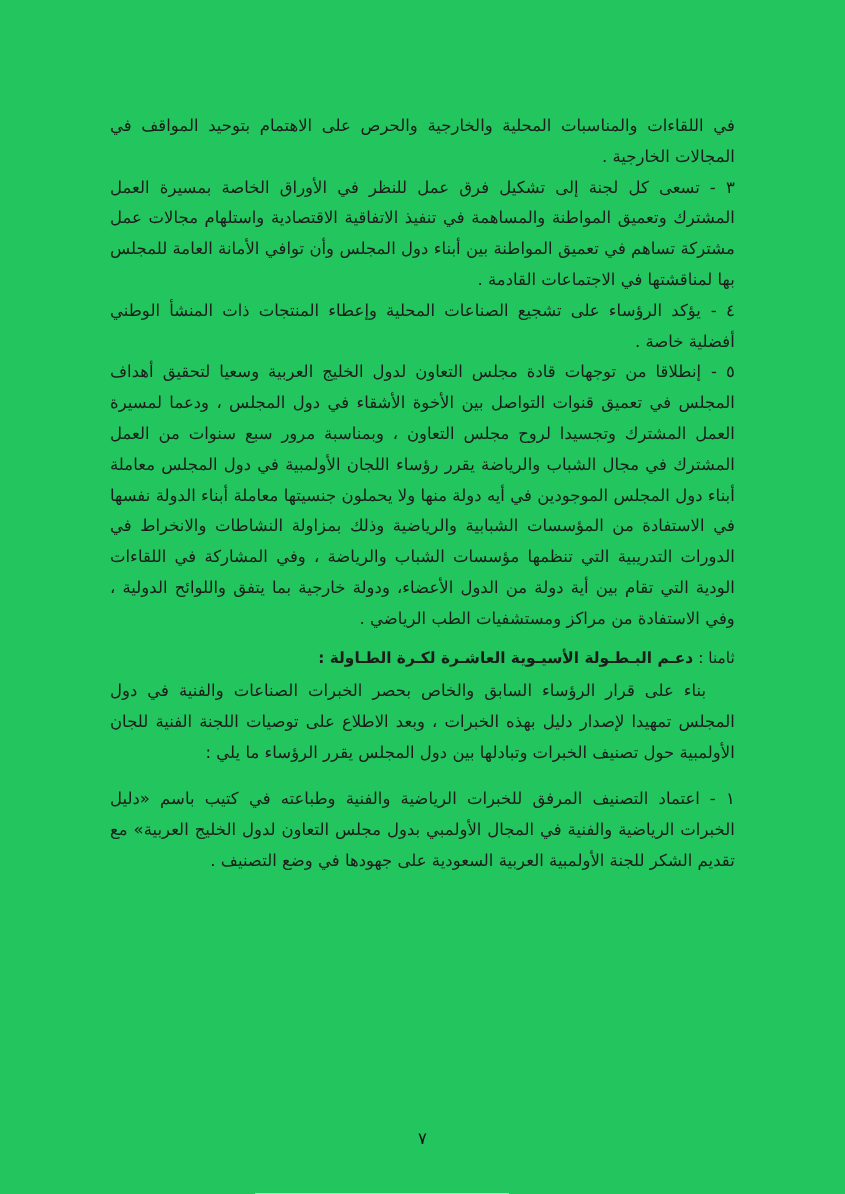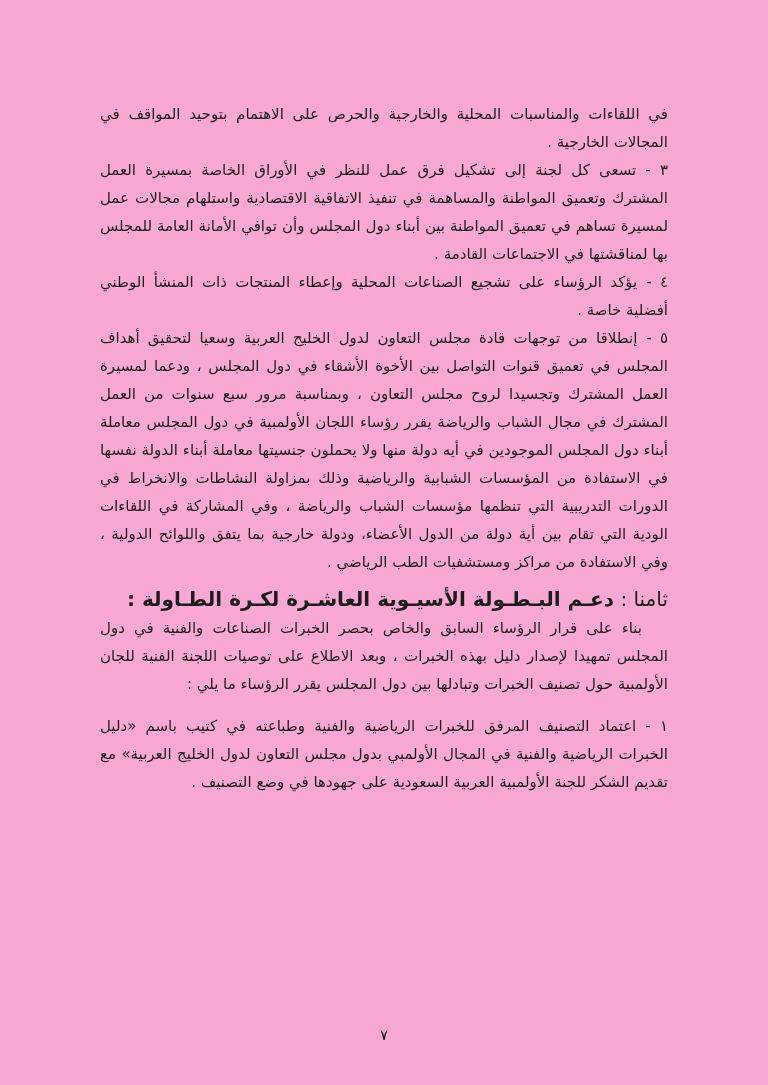--- a/index.html
+++ b/index.html
@@ -4,21 +4,21 @@
 <style>
   html, body {
     margin: 0;
     padding: 0;
     background: #ffffff;
   }
   .sheet {
     position: relative;
     width: 768px;
     height: 1085px;
-    background: #f9a8d4;
+    background: #22c55e;
     overflow: hidden;
     font-family: "DejaVu Sans", sans-serif;
     color: #1c1c1c;
   }
   .textblock {
     position: absolute;
     top: 100px;
     right: 100px;
     left: 100px;
     direction: rtl;
@@ -37,21 +37,21 @@
   .item { margin: 0; }
   .item .num {
     white-space: nowrap;
     margin-left: 9px; 
   }
 
   
   .heading {
     margin-top: 9px !important;
     margin-bottom: 1px !important;
-    font-size: 20px;
+    font-size: 14px;
     text-align: right;
   }
   .heading .hlabel { font-weight: 400; }
   .heading .htitle { font-weight: 700; }
 
   
   .body-para { text-indent: 26px; }
 
   .sub-items { margin-top: 14px; }
 
@@ -68,21 +68,21 @@
 </style>
 </head>
 <body>
 
 <div class="sheet">
   <div class="textblock">
 
     <p class="cont-para">في اللقاءات والمناسبات المحلية والخارجية والحرص على الاهتمام بتوحيد المواقف في المجالات الخارجية .</p>
 
 
-    <p class="item"><span class="num">٣ -</span><span>تسعى كل لجنة إلى تشكيل فرق عمل للنظر في الأوراق الخاصة بمسيرة العمل المشترك وتعميق المواطنة والمساهمة في تنفيذ الاتفاقية الاقتصادية واستلهام مجالات عمل لمسيرة تساهم في تعميق المواطنة بين أبناء دول المجلس وأن توافي الأمانة العامة للمجلس بها لمناقشتها في الاجتماعات القادمة .</span></p>
+    <p class="item"><span class="num">٣ -</span><span>تسعى كل لجنة إلى تشكيل فرق عمل للنظر في الأوراق الخاصة بمسيرة العمل المشترك وتعميق المواطنة والمساهمة في تنفيذ الاتفاقية الاقتصادية واستلهام مجالات عمل مشتركة تساهم في تعميق المواطنة بين أبناء دول المجلس وأن توافي الأمانة العامة للمجلس بها لمناقشتها في الاجتماعات القادمة .</span></p>
 
     <p class="item"><span class="num">٤ -</span><span>يؤكد الرؤساء على تشجيع الصناعات المحلية وإعطاء المنتجات ذات المنشأ الوطني أفضلية خاصة .</span></p>
 
     <p class="item"><span class="num">٥ -</span><span>إنطلاقا من توجهات قادة مجلس التعاون لدول الخليج العربية وسعيا لتحقيق أهداف المجلس في تعميق قنوات التواصل بين الأخوة الأشقاء في دول المجلس ، ودعما لمسيرة العمل المشترك وتجسيدا لروح مجلس التعاون ، وبمناسبة مرور سبع سنوات من العمل المشترك في مجال الشباب والرياضة يقرر رؤساء اللجان الأولمبية في دول المجلس معاملة أبناء دول المجلس الموجودين في أيه دولة منها ولا يحملون جنسيتها معاملة أبناء الدولة نفسها في الاستفادة من المؤسسات الشبابية والرياضية وذلك بمزاولة النشاطات والانخراط في الدورات التدريبية التي تنظمها مؤسسات الشباب والرياضة ، وفي المشاركة في اللقاءات الودية التي تقام بين أية دولة من الدول الأعضاء، ودولة خارجية بما يتفق واللوائح الدولية ، وفي الاستفادة من مراكز ومستشفيات الطب الرياضي .</span></p>
 
     <p class="heading"><span class="hlabel">ثامنا : </span><span class="htitle">دعـم البـطـولة الأسيـوية العاشـرة لكـرة الطـاولة :</span></p>
 
 
 
     <p class="body-para">بناء على قرار الرؤساء السابق والخاص بحصر الخبرات الصناعات والفنية في دول المجلس تمهيدا لإصدار دليل بهذه الخبرات ، وبعد الاطلاع على توصيات اللجنة الفنية للجان الأولمبية حول تصنيف الخبرات وتبادلها بين دول المجلس يقرر الرؤساء ما يلي :</p>

